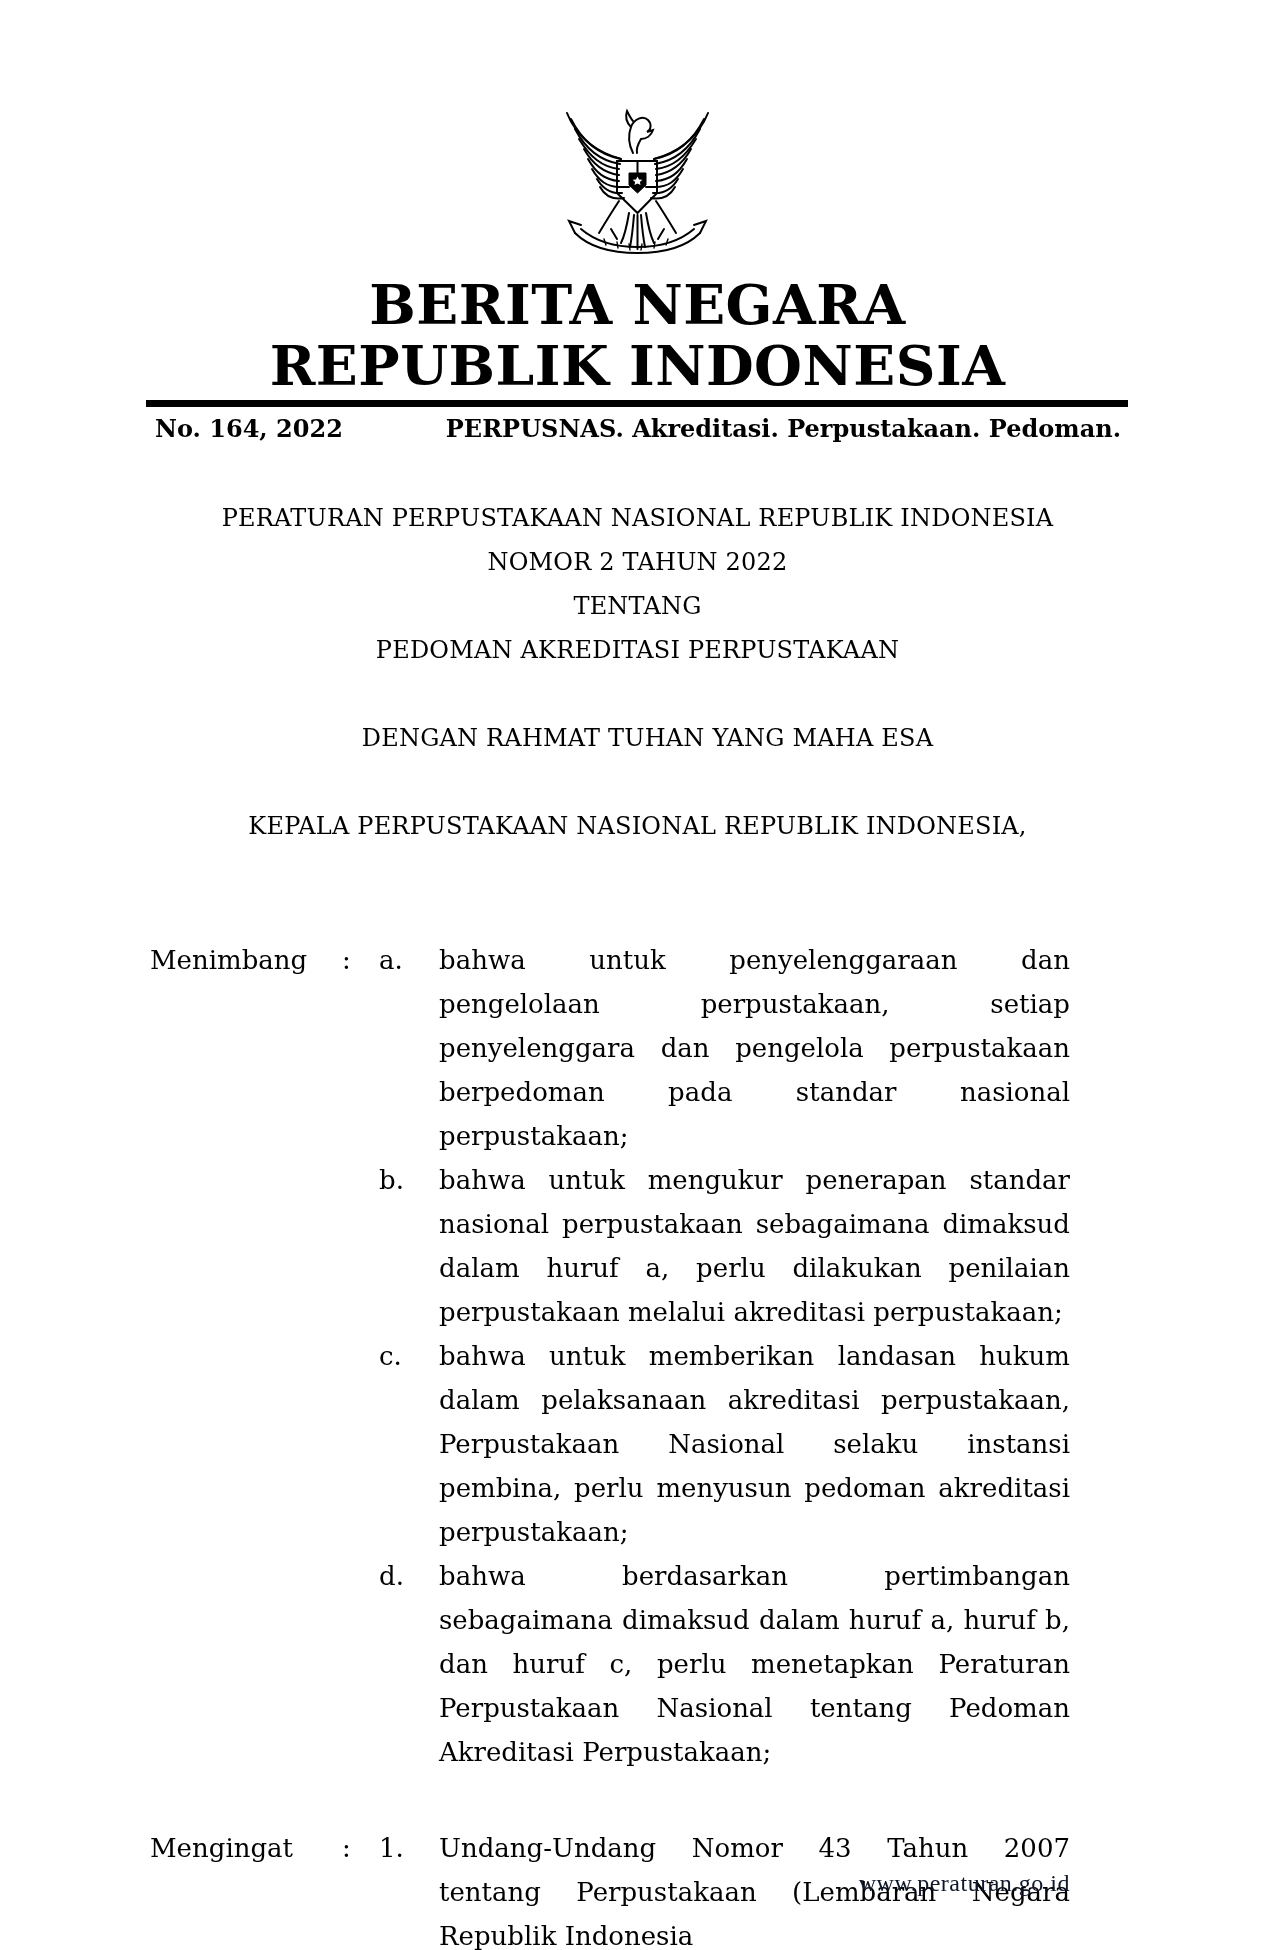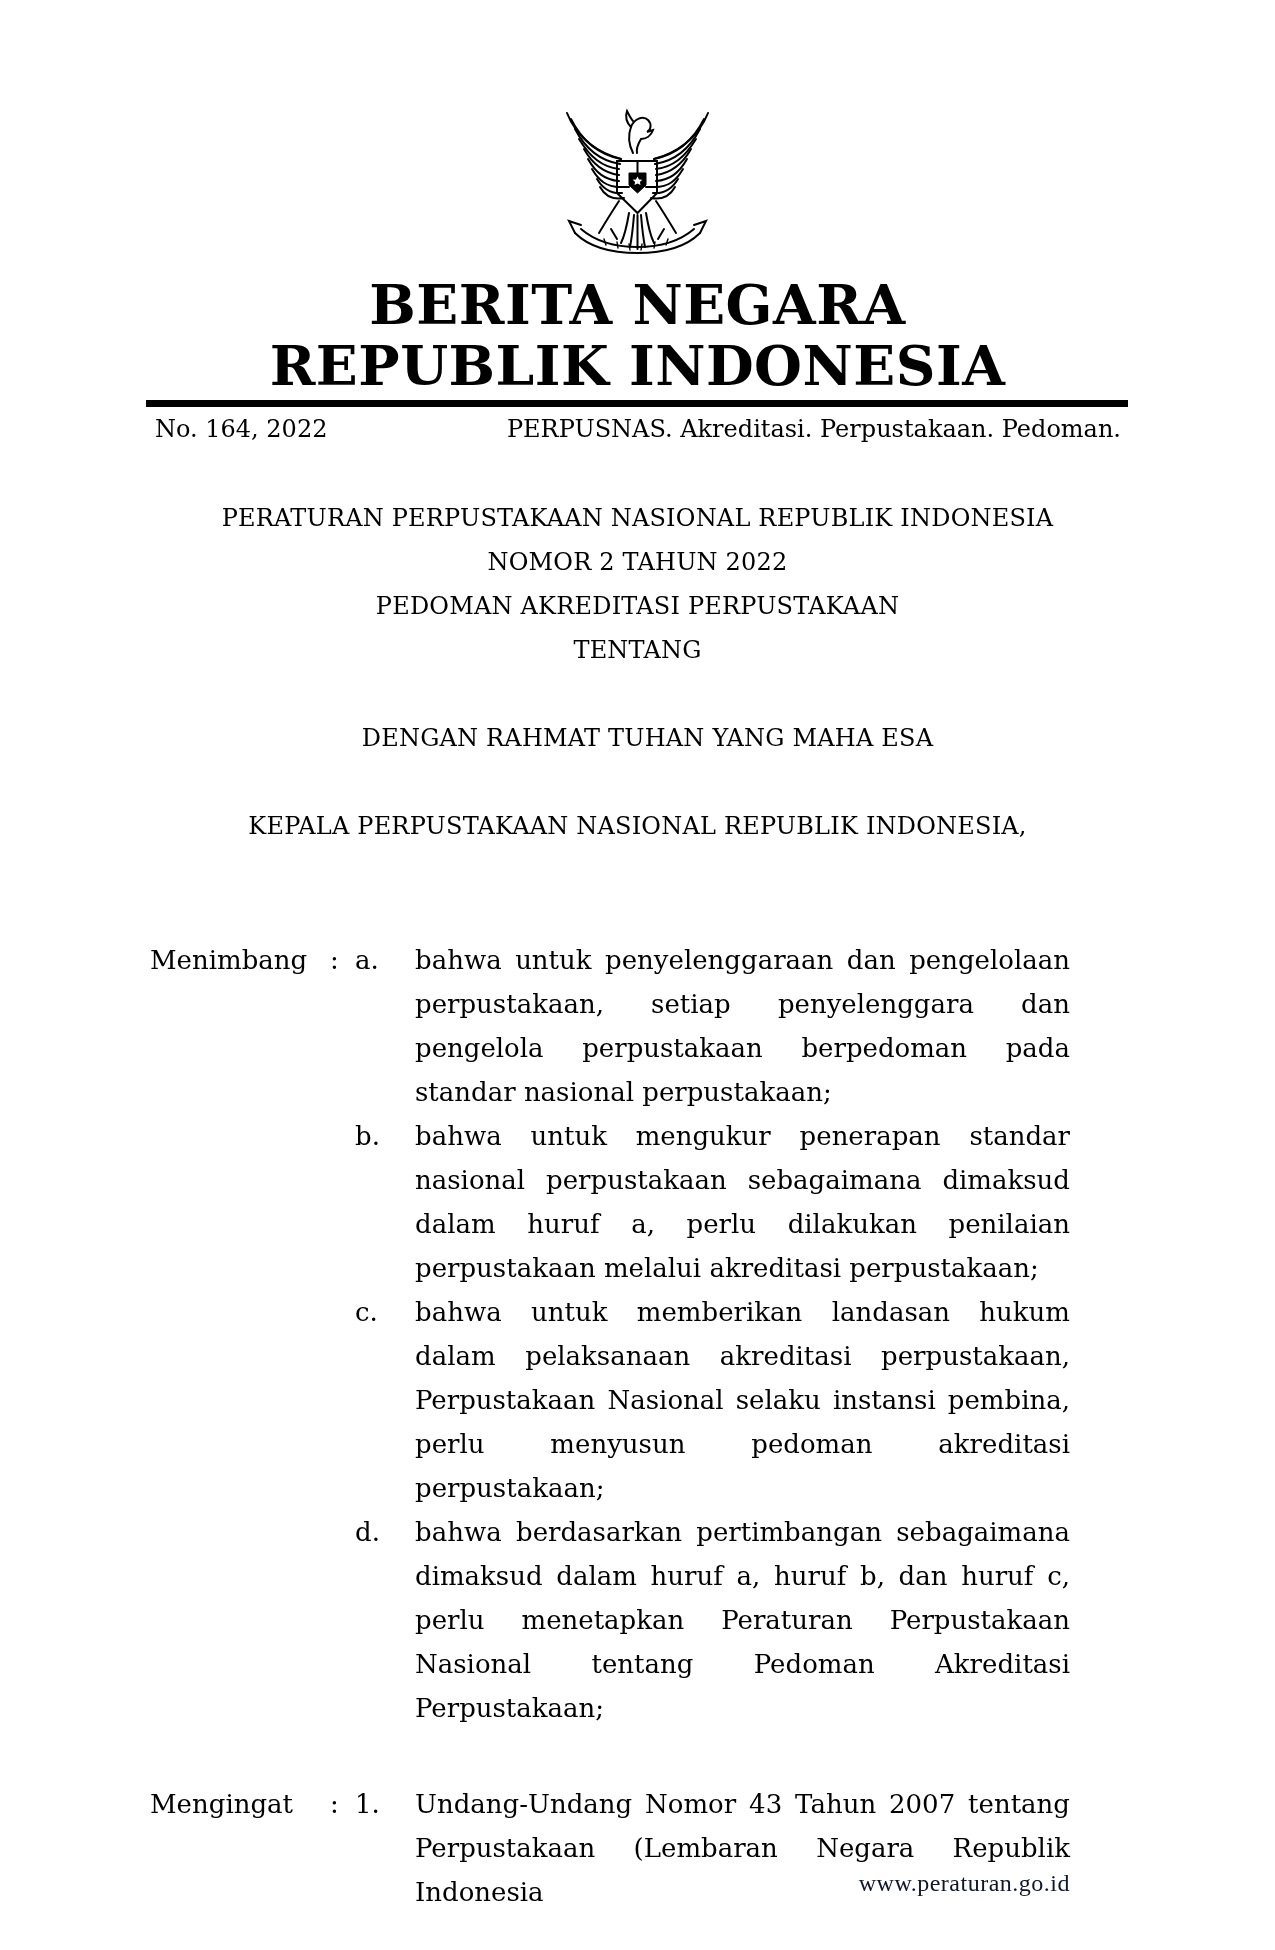--- a/index.html
+++ b/index.html
@@ -30,38 +30,39 @@
   }
 
   .issue-line {
     display: flex;
     justify-content: space-between;
     align-items: baseline;
     margin: 7px 154px 0 155px;
     font-size: 24px;
     line-height: 30px;
     white-space: nowrap;
+    font-weight: bold;
   }
 
   .title-block, .invocation, .official {
     text-align: center;
     font-size: 24px;
     line-height: 44px;
     letter-spacing: 0.2px;
   }
   .title-block { margin-top: 52px; }
   .invocation  { margin-top: 44px; padding-left: 20px; }
   .official    { margin-top: 44px; }
 
   .clauses {
     margin: 90px 205px 0 150px;
     font-size: 26px;
     line-height: 44px;
   }
-  .clause { display: flex; align-items: flex-start; }
+  .clause { display: flex; align-items: flex-start; gap: 12px; }
   .clause + .clause { margin-top: 52px; }
   .clause-label { width: 180px; flex: none; }
   .clause-sep   { width: 25px;  flex: none; }
   .clause-items { flex: 1; min-width: 0; }
   .citem { display: flex; align-items: flex-start; }
   .citem-marker { width: 60px; flex: none; }
   .citem-text   { flex: 1; text-align: justify; }
 
   .watermark {
     position: absolute;
@@ -141,22 +142,22 @@
 <div class="rule"></div>
 
 <div class="issue-line">
   <span>No. 164, 2022</span>
   <span>PERPUSNAS. Akreditasi. Perpustakaan. Pedoman.</span>
 </div>
 
 <div class="title-block">
   <div>PERATURAN PERPUSTAKAAN NASIONAL REPUBLIK INDONESIA</div>
   <div>NOMOR 2 TAHUN 2022</div>
+  <div>TENTANG</div>
   <div>PEDOMAN AKREDITASI PERPUSTAKAAN</div>
-  <div>TENTANG</div>
 </div>
 
 <div class="invocation">DENGAN RAHMAT TUHAN YANG MAHA ESA</div>
 
 <div class="official">KEPALA PERPUSTAKAAN NASIONAL REPUBLIK INDONESIA,</div>
 
 <div class="clauses">
 
   <div class="clause">
     <div class="clause-label">Menimbang</div>

